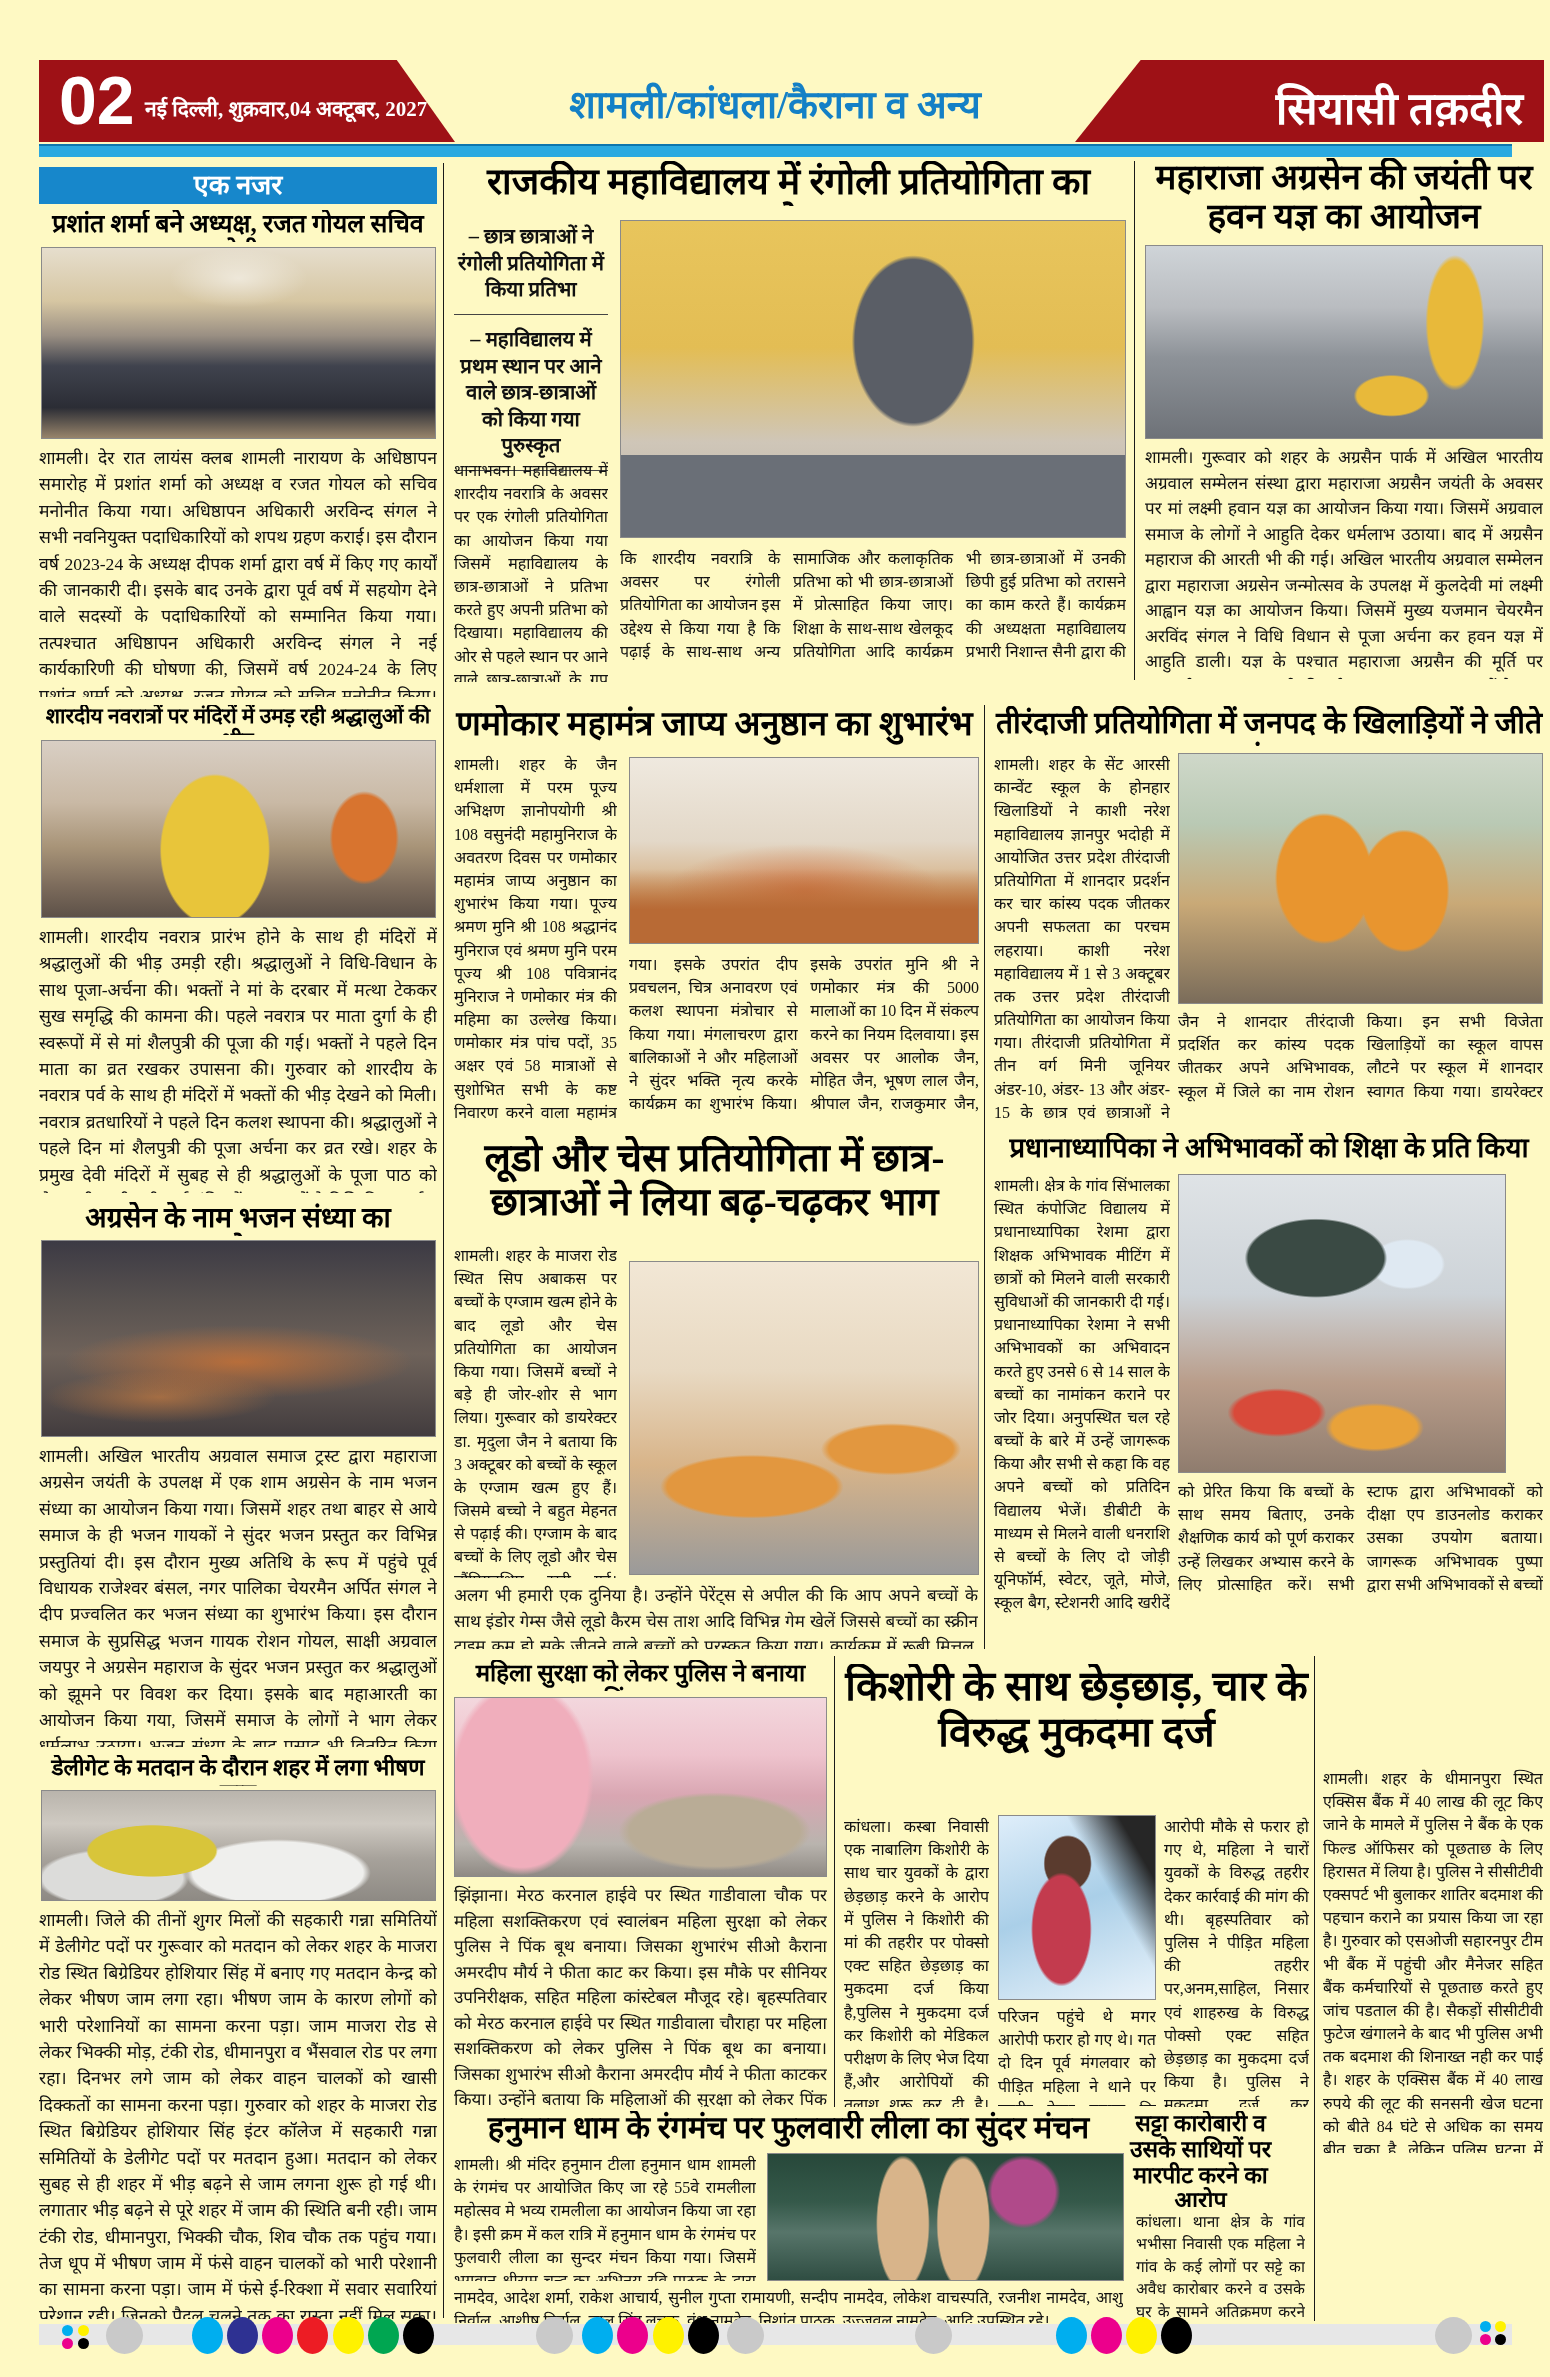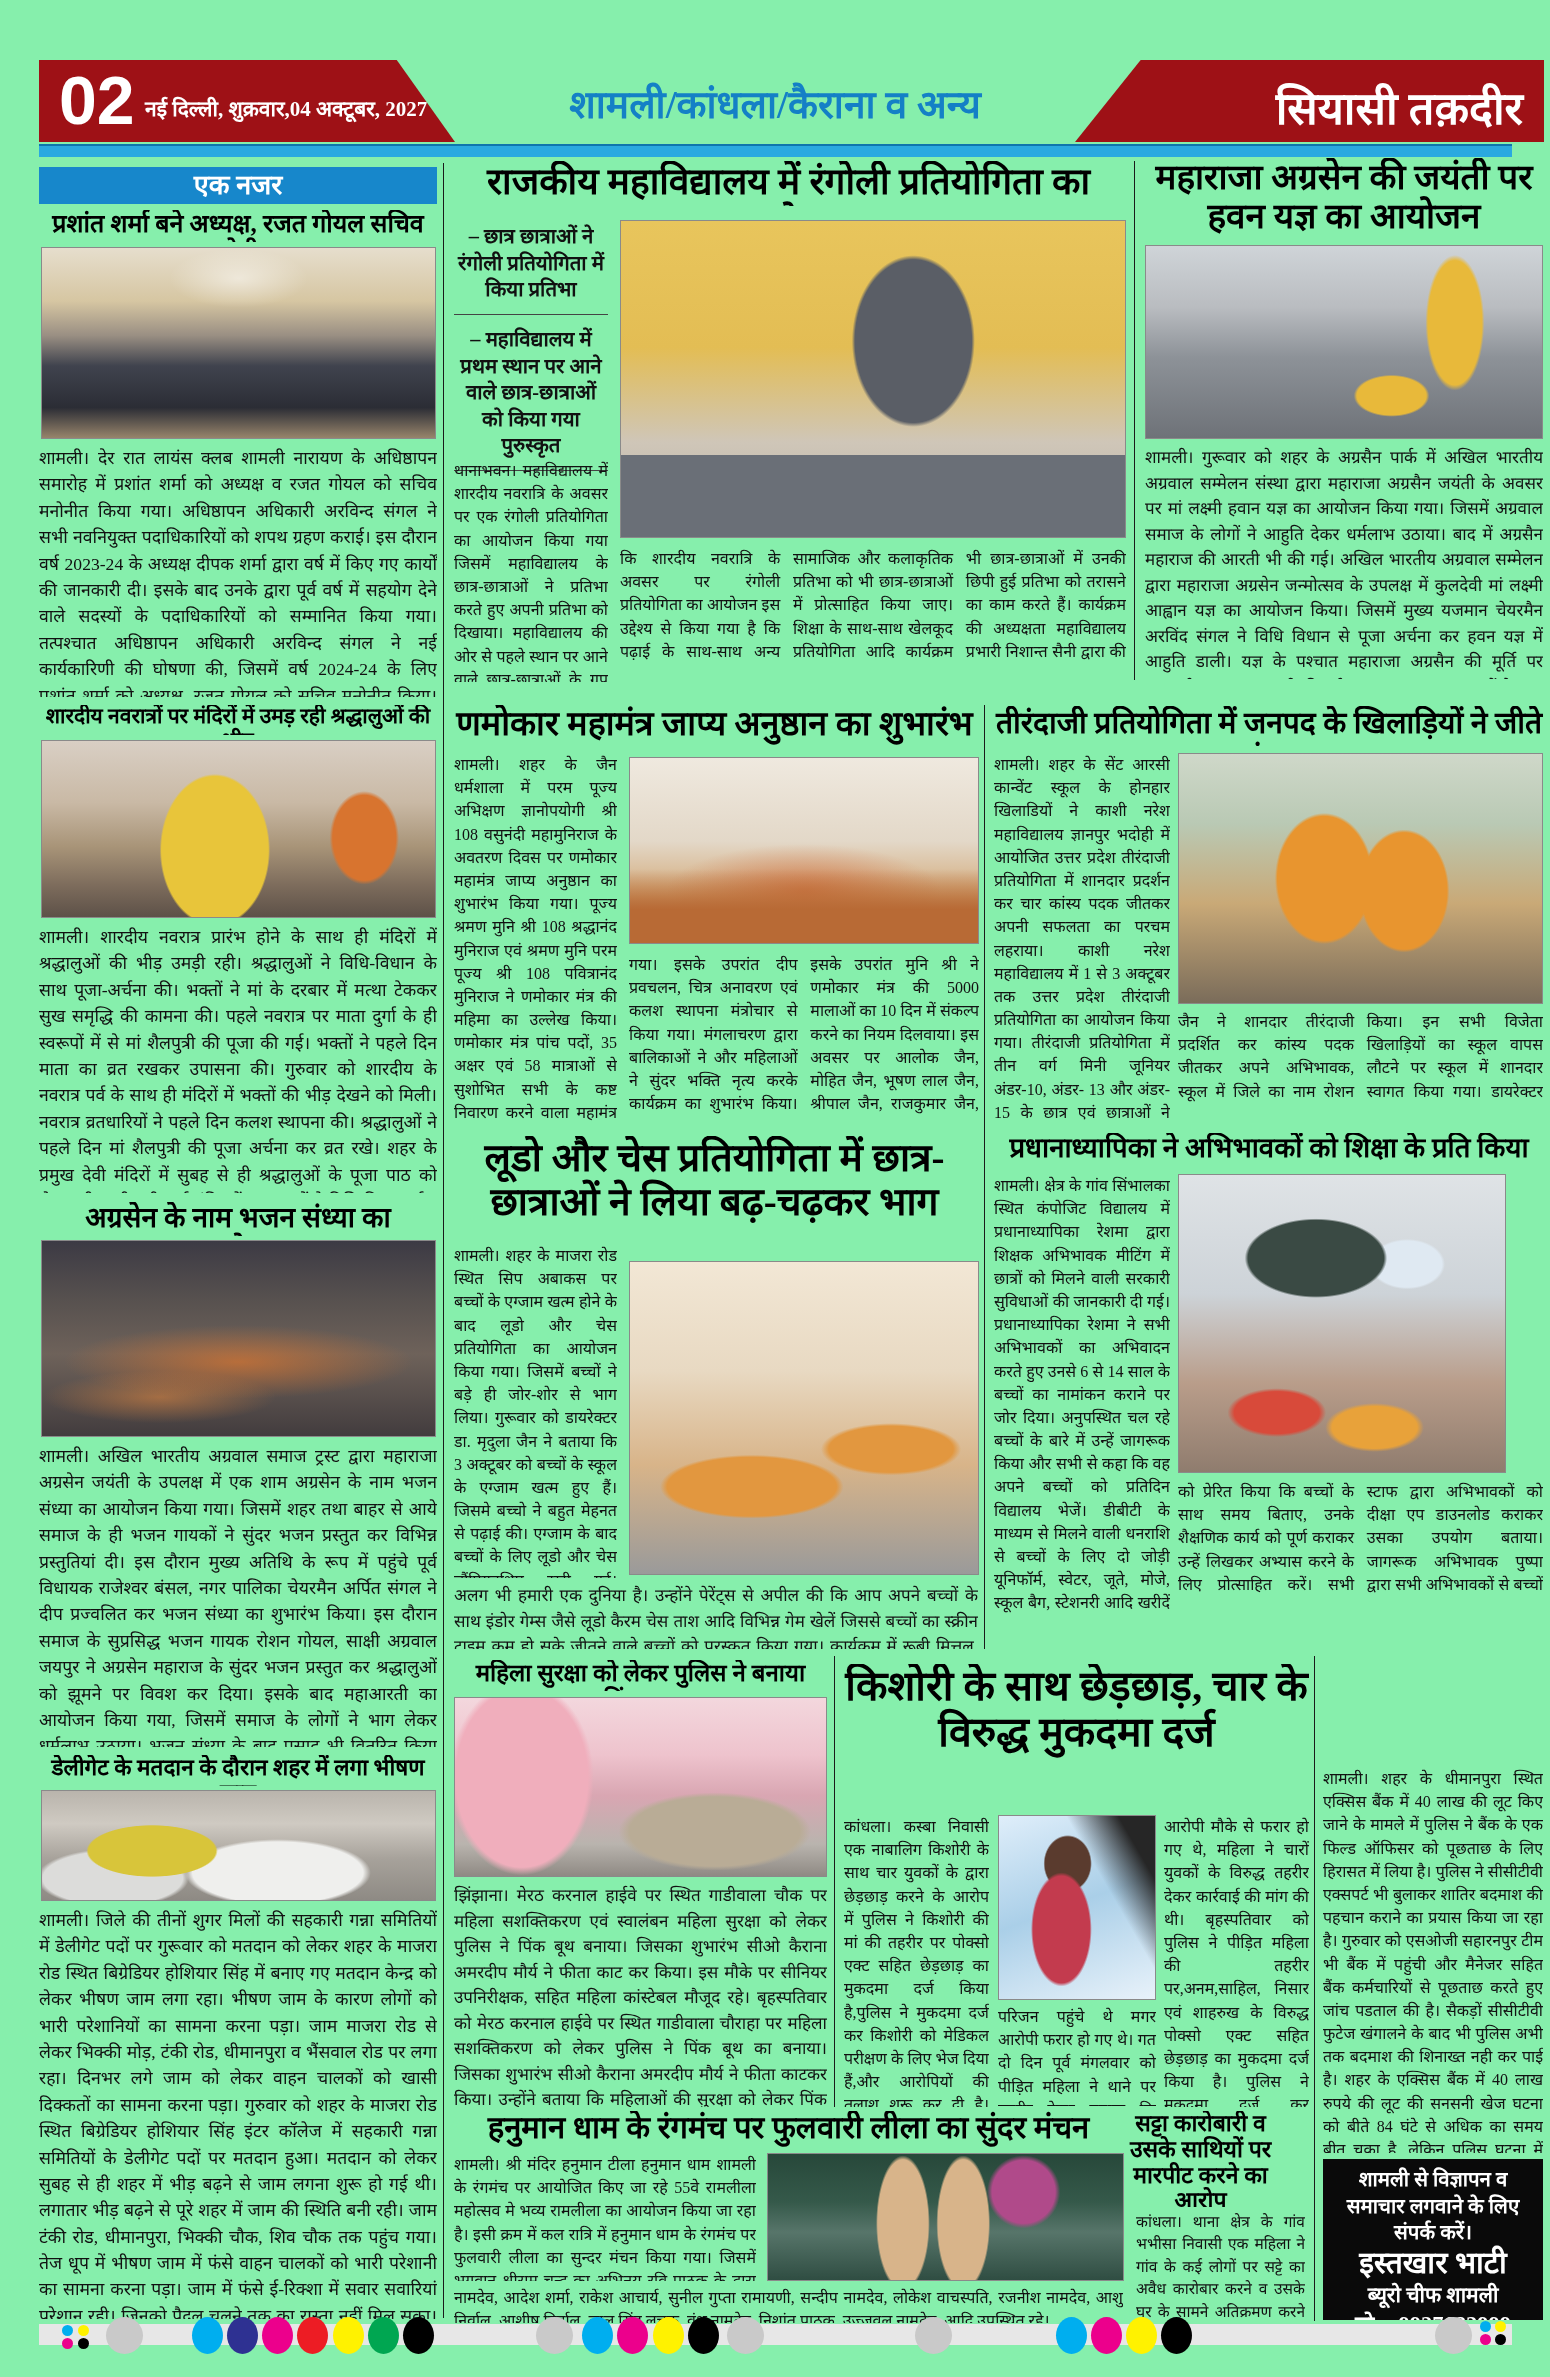--- a/index.html
+++ b/index.html
@@ -1,16 +1,16 @@
 <!DOCTYPE html>
 <html style="font-size:11.3px"><head>
 <meta charset="utf-8">
 <style>
   html,body{margin:0;padding:0;background:#ffffff;}
-  .page{position:relative;width:1550px;height:2377px;background:#86efac;
+  .page{position:relative;width:1550px;height:2377px;background:#fef9c3;
         font-family:"Liberation Serif", serif;color:#111;overflow:hidden;}
   .abs{position:absolute;}
   .hl{font-weight:700;color:#000;text-align:center;line-height:1.12;overflow:hidden;}
   .hl-left{font-weight:700;color:#000;text-align:center;line-height:1.12;overflow:hidden;}
   .body-txt{font-size:17.6px;line-height:1.5;text-align:justify;overflow:hidden;word-spacing:0.7px;}
   .body-sm{font-size:16px;line-height:1.45;text-align:justify;overflow:hidden;}
   .cols2{column-count:2;column-gap:12.7px;}
   .cols3{column-count:3;column-gap:12.7px;}
   .photo{border:0.7px solid #8a8a8a;box-sizing:border-box;}
   .vrule{width:1.4px;background:#1a1a1a;}
@@ -160,26 +160,20 @@
   <div class="abs photo ph-pink" style="left:454px;top:1697px;width:373px;height:180px;"></div>
   <div class="abs body-txt" style="left:454px;top:1883px;width:373px;height:224px;font-size:17px;">झिंझाना। मेरठ करनाल हाईवे पर स्थित गाडीवाला चौक पर महिला सशक्तिकरण एवं स्वालंबन महिला सुरक्षा को लेकर पुलिस ने पिंक बूथ बनाया। जिसका शुभारंभ सीओ कैराना अमरदीप मौर्य ने फीता काट कर किया। इस मौके पर सीनियर उपनिरीक्षक, सहित महिला कांस्टेबल मौजूद रहे। बृहस्पतिवार को मेरठ करनाल हाईवे पर स्थित गाडीवाला चौराहा पर महिला सशक्तिकरण को लेकर पुलिस ने पिंक बूथ का बनाया। जिसका शुभारंभ सीओ कैराना अमरदीप मौर्य ने फीता काटकर किया। उन्होंने बताया कि महिलाओं की सुरक्षा को लेकर पिंक बूथ बनाया गया है। जिस पर महिला पुलिस कर्मियों की ड्यूटी रहेगी। जिसमें महिला से संबंधित शिकायतों का मौके पर निस्तारण किया जाएगा। इस मौके सीनियर उपनिरीक्षक हरीश चन्द त्यागी, उपनिरीक्षक राघवेंद्र सिंह,अशोक कुमार सहित कांस्टेबल अमित राठी, महिला कांस्टेबल आशा, अरुणलता, पूजा रानी,शालिनी आदि मौजूद रही।</div>
 
   <div class="abs hl" style="left:844px;top:1664px;width:465px;height:141px;font-size:41px;">किशोरी के साथ छेड़छाड़, चार के विरुद्ध मुकदमा दर्ज</div>
   <div class="abs body-sm" style="left:844px;top:1815px;width:145px;height:292px;">कांधला। कस्बा निवासी एक नाबालिग किशोरी के साथ चार युवकों के द्वारा छेड़छाड़ करने के आरोप में पुलिस ने किशोरी की मां की तहरीर पर पोक्सो एक्ट सहित छेड़छाड़ का मुकदमा दर्ज किया है,पुलिस ने मुकदमा दर्ज कर किशोरी को मेडिकल परीक्षण के लिए भेज दिया हैं,और आरोपियों की तलाश शुरू कर दी है। कस्बा निवासी महिला ने दो दिन पुर्व थाने पर तहरीर देकर बताया था कि उसकी नाबालिग पुत्री गत 26 सितंबर को बाजार में सामान लेने के लिए जा रही थी, आरोप हैं कि तभी चार युवकों ने उसकी पुत्री के साथ छेड़छाड़ की घटना को अंजाम दिया था। जानकारी मिलने पर मौके पर</div>
   <div class="abs photo illu-kishori" style="left:998px;top:1815px;width:158px;height:185px;"></div>
   <div class="abs body-sm" style="left:998px;top:2005px;width:158px;height:101px;">परिजन पहुंचे थे मगर आरोपी फरार हो गए थे। गत दो दिन पूर्व मंगलवार को पीड़ित महिला ने थाने पर तहरीर देकर बताया कि उसकी नाबालिक पुत्री कस्बे के मोहल्ला खेल में अपनी बुआ के घर पर गई हुई थी। आरैप है कि तभी दो युवक पहुंचे और उसकी पुत्री के साथ छेड़छाड़ करने लगे। शौर शराबा होने पर</div>
   <div class="abs body-sm" style="left:1164px;top:1815px;width:145px;height:292px;">आरोपी मौके से फरार हो गए थे, महिला ने चारों युवकों के विरुद्ध तहरीर देकर कार्रवाई की मांग की थी। बृहस्पतिवार को पुलिस ने पीड़ित महिला की तहरीर पर,अनम,साहिल, निसार एवं शाहरुख के विरुद्ध पोक्सो एक्ट सहित छेड़छाड़ का मुकदमा दर्ज किया है। पुलिस ने मुकदमा दर्ज कर आरोपियों की तलाश शुरू कर दी है। और किशोरी को मेडिकल परीक्षण के लिए भेज दिया है। थाना प्रभारी निरीक्षक क्षितिज कुमार सिंह ने बताया की किशोरी की मां की तहरीर पर मुकदमा दर्ज कर लिया गया है। मेडिकल परीक्षण एवं कोर्ट से बयान होने के बाद आरोपियों को गिरफ्तार कर जेल भेज दिया जाएगा।</div>
 
   <div class="abs body-sm" style="left:1323px;top:1767px;width:220px;height:386px;">शामली। शहर के धीमानपुरा स्थित एक्सिस बैंक में 40 लाख की लूट किए जाने के मामले में पुलिस ने बैंक के एक फिल्ड ऑफिसर को पूछताछ के लिए हिरासत में लिया है। पुलिस ने सीसीटीवी एक्सपर्ट भी बुलाकर शातिर बदमाश की पहचान कराने का प्रयास किया जा रहा है। गुरुवार को एसओजी सहारनपुर टीम भी बैंक में पहुंची और मैनेजर सहित बैंक कर्मचारियों से पूछताछ करते हुए जांच पडताल की है। सैकड़ों सीसीटीवी फुटेज खंगालने के बाद भी पुलिस अभी तक बदमाश की शिनाख्त नही कर पाई है। शहर के एक्सिस बैंक में 40 लाख रुपये की लूट की सनसनी खेज घटना को बीते 84 घंटे से अधिक का समय बीत चुका है, लेकिन पुलिस घटना में किसी भी कड़ी को जोड़ने में कामयाब नही हुई है। मात्र पुलिस के साथ बदमाश के फरार होते समय का एक सीसीटीवी फुटेज हाथ लगा है, जिसमें वह मास्क पहने लुए लूट की रकम के साथ जाता हुआ दिखाई दे रहा है। सूत्रों की माने तो घटना के बाद बदमाश शिव चौक से मंडी को होते हुए शामली शुगर मिल में पहुंचा और वहां से सिंभालका होते हुए मेरठ की तरफ जाता हुआ दिखाई दिया, लेकिन टॉल प्लाजा आते आते सीसीटीवी फुटेज से गायब हो गया।</div>
-  <div class="abs adbox" style="left:1323px;top:2159px;width:220px;height:161px;">
-    <div style="font-size:20.4px;font-weight:700;line-height:1.3;padding:7px 5.6px 0;">शामली से विज्ञापन व समाचार लगवाने के लिए संपर्क करें।</div>
-    <div style="font-size:30px;font-weight:700;line-height:1.15;">इस्तखार भाटी</div>
-    <div style="font-size:21px;font-weight:700;">ब्यूरो चीफ शामली</div>
-    <div style="font-size:22.5px;font-weight:700;">मो. : 9927682999</div>
-  </div>
 
   <div class="abs hl" style="left:454px;top:2111px;width:669px;height:38px;font-size:31px;">हनुमान धाम के रंगमंच पर फुलवारी लीला का सुंदर मंचन</div>
   <div class="abs body-sm" style="left:454px;top:2153px;width:302px;height:128px;">शामली। श्री मंदिर हनुमान टीला हनुमान धाम शामली के रंगमंच पर आयोजित किए जा रहे 55वे रामलीला महोत्सव मे भव्य रामलीला का आयोजन किया जा रहा है। इसी क्रम में कल रात्रि में हनुमान धाम के रंगमंच पर फुलवारी लीला का सुन्दर मंचन किया गया। जिसमें भगवान श्रीराम चन्द्र का अभिनय रवि पाठक के द्वारा किया। भईया लक्ष्मण का अभिनय उज्जवल नामदेव के द्वारा किया गया। माता सीता का अभिनय वंश राजपूत के द्वारा किया गया। सभी कलाकारों ने अपने सुंदर अभिनय से दर्शकों का मन मोह लिया। कल रात्रि की फुलवारी लीला में दर्शकों की भारी भीड़ रही। इस अवसर पर सलिल द्विवेदी, राजकुमार मित्तल, उपेन्द्र द्विवेदी, पं दिनेश पाठक, रमेश धीमान, उत्तम</div>
   <div class="abs photo ph-ramlila" style="left:767px;top:2153px;width:357px;height:128px;"></div>
   <div class="abs body-sm" style="left:454px;top:2286px;width:669px;height:37px;">नामदेव, आदेश शर्मा, राकेश आचार्य, सुनील गुप्ता रामायणी, सन्दीप नामदेव, लोकेश वाचस्पति, रजनीश नामदेव, आशु निर्वाल, आशीष निर्वाल, लाल सिंह लचक, वंश नामदेव, निशांत पाठक, उज्जवल नामदेव, आदि उपस्थित रहे।</div>
 
   <div class="abs hl" style="left:1116px;top:2111px;width:169px;height:96px;font-size:23px;">सट्टा कारोबारी व उसके साथियों पर मारपीट करने का आरोप</div>
   <div class="abs body-sm" style="left:1136px;top:2211px;width:169px;height:111px;font-size:15.5px;">कांधला। थाना क्षेत्र के गांव भभीसा निवासी एक महिला ने गांव के कई लोगों पर सट्टे का अवैध कारोबार करने व उसके घर के सामने अतिक्रमण करने सहित विरोध करने पर मारपीट करने का आरोप लगाया है। महिला ने आरोपियों के विरुद्ध थाने पर तहरीर दी है। क्षेत्र के गांव भभीसा निवासी महिला ने बताया कि कई लोग मोहल्ले में सट्टे का अवैध कारोबार करते हैं। भोले-भाले लोग सट्टा कारोबारी के जाल में फंसते हैं तो आरोपी उनके साथ मारपीट करते हैं। कारोबारी के यहां पर आने वाले सटेलिये वाहन खड़े कर देते हैं।</div>
 
   <div class="abs gbar" style="left:39px;top:2324px;width:1473px;height:21px;"></div>

